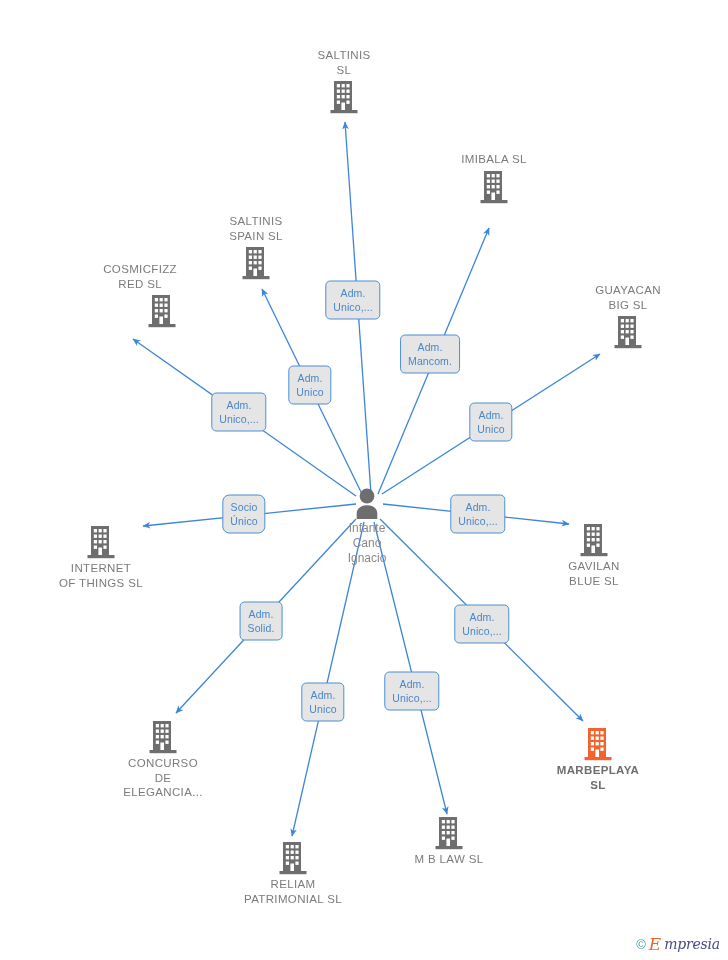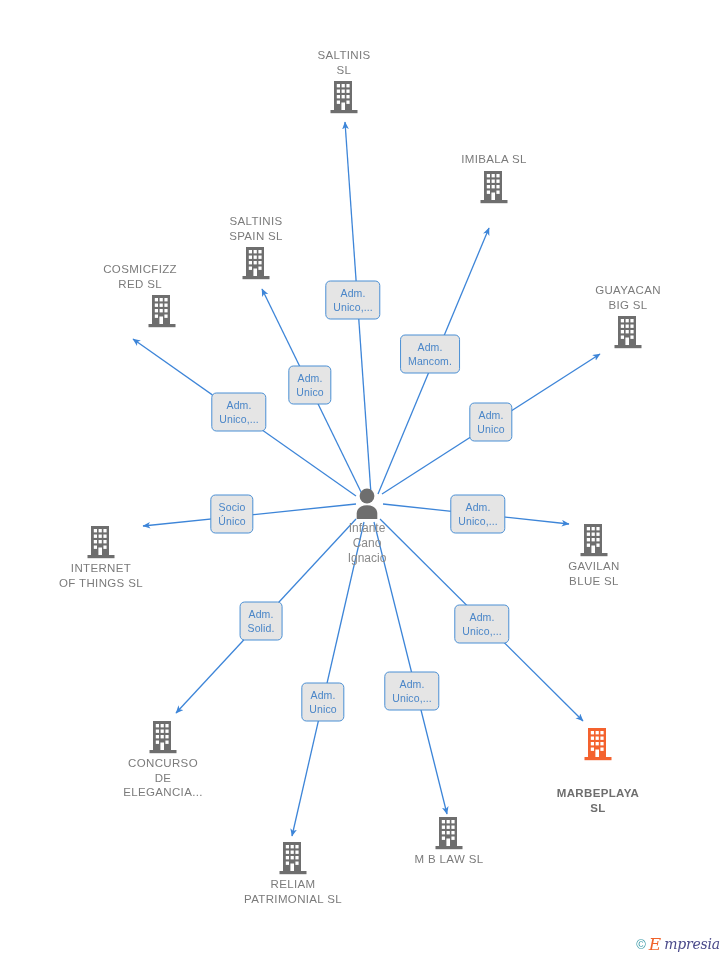--- a/index.html
+++ b/index.html
@@ -298,21 +298,21 @@
             <rect x="12.6" y="15" width="3.2" height="3.4" fill="#ffffff"></rect>
             <rect x="17.4" y="15" width="3.2" height="3.4" fill="#ffffff"></rect>
             <rect x="7.8" y="20.5" width="3.2" height="3.4" fill="#ffffff"></rect>
             <rect x="17.4" y="20.5" width="3.2" height="3.4" fill="#ffffff"></rect>
             <rect x="12.4" y="22.5" width="3.6" height="7.5" fill="#ffffff"></rect>
           </svg></span>
         <span class="node-label">CONCURSO
 DE
 ELEGANCIA...</span>
       </div>
-      <div class="node" style="left: 598px; top: 727px; gap: 23px;">
+      <div class="node" style="left: 598px; top: 727px;">
         <span class="node-icon"><svg width="30" height="34" viewBox="0 0 30 34">
             <rect x="5" y="1" width="18" height="29" fill="#f4622e"></rect>
             <rect x="1.5" y="30" width="27" height="3.2" fill="#f4622e"></rect>
             <rect x="7.8" y="4" width="3.2" height="3.4" fill="#ffffff"></rect>
             <rect x="12.6" y="4" width="3.2" height="3.4" fill="#ffffff"></rect>
             <rect x="17.4" y="4" width="3.2" height="3.4" fill="#ffffff"></rect>
             <rect x="7.8" y="9.5" width="3.2" height="3.4" fill="#ffffff"></rect>
             <rect x="12.6" y="9.5" width="3.2" height="3.4" fill="#ffffff"></rect>
             <rect x="17.4" y="9.5" width="3.2" height="3.4" fill="#ffffff"></rect>
             <rect x="7.8" y="15" width="3.2" height="3.4" fill="#ffffff"></rect>
@@ -370,21 +370,21 @@
       <div class="edge-label" style="left: 353px; top: 300px;">Adm.
 Unico,...</div>
       <div class="edge-label" style="left: 430px; top: 354px;">Adm.
 Mancom.</div>
       <div class="edge-label" style="left: 310px; top: 385px;">Adm.
 Unico</div>
       <div class="edge-label" style="left: 239px; top: 412px;">Adm.
 Unico,...</div>
       <div class="edge-label" style="left: 491px; top: 422px;">Adm.
 Unico</div>
-      <div class="edge-label" style="left: 232px; top: 514px;">Socio
+      <div class="edge-label" style="left: 244px; top: 514px; border-radius: 7px;">Socio
 Único</div>
       <div class="edge-label" style="left: 478px; top: 514px;">Adm.
 Unico,...</div>
       <div class="edge-label" style="left: 261px; top: 621px;">Adm.
 Solid.</div>
       <div class="edge-label" style="left: 482px; top: 624px;">Adm.
 Unico,...</div>
       <div class="edge-label" style="left: 323px; top: 702px;">Adm.
 Unico</div>
       <div class="edge-label" style="left: 412px; top: 691px;">Adm.

